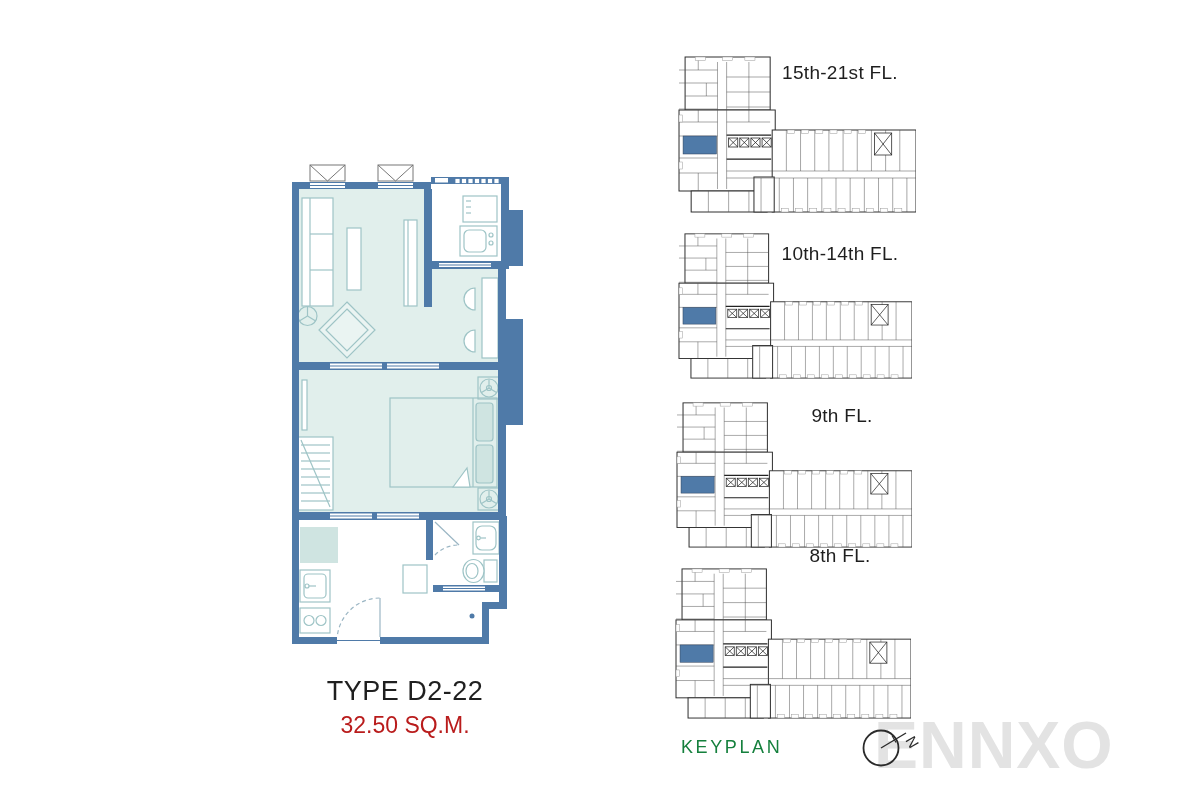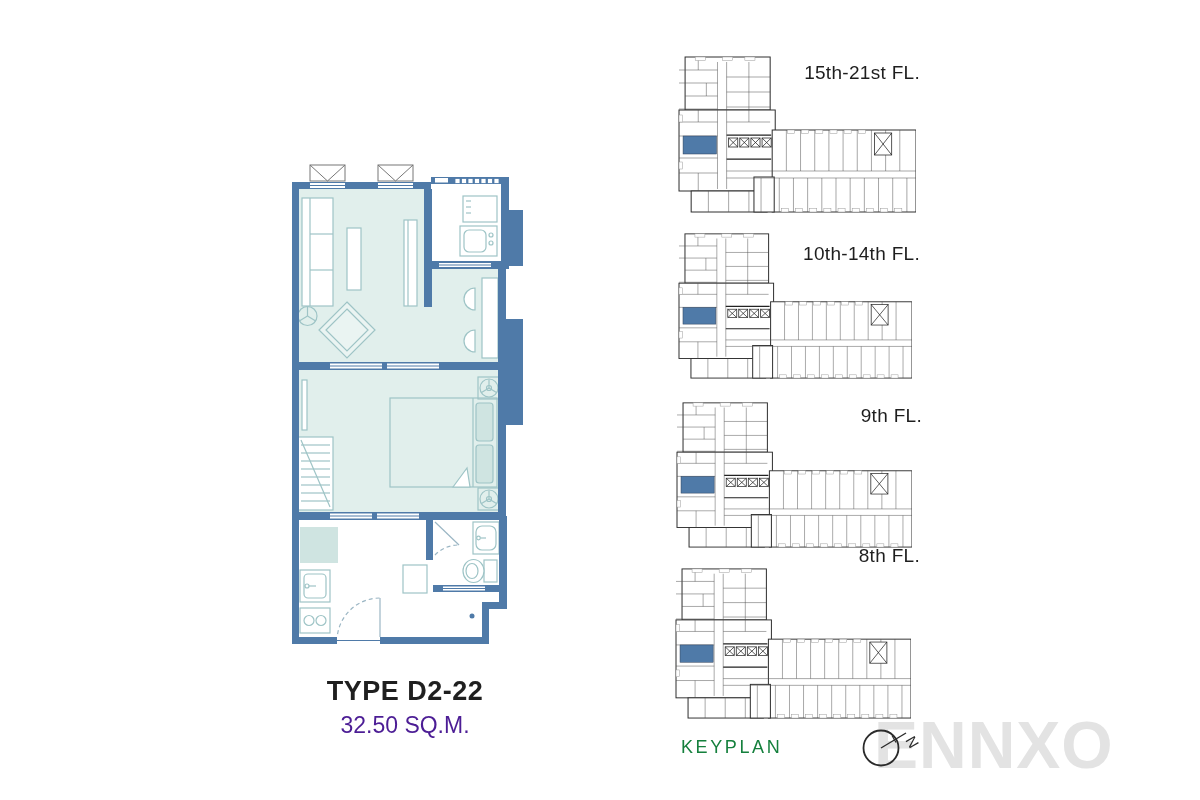--- a/index.html
+++ b/index.html
@@ -8,23 +8,23 @@
     font-family:"Liberation Sans", sans-serif;color:#1e1e1e;
   }
   .abs{position:absolute;}
   
   .watermark{
     left:874px;top:688px;font-size:66px;font-weight:700;letter-spacing:1px;
     color:#e3e3e3;z-index:0;line-height:1;user-select:none;margin-top:24px;
   }
   .art{z-index:1;}
   .title-block{left:285px;top:676px;width:240px;text-align:center;z-index:1;}
-  .unit-type{font-size:27px;font-weight:700;letter-spacing:.5px;color:#1f1f1f;}
-  .unit-area{font-size:23px;font-weight:500;margin-top:5px;color:#4c1d95;}
-  .kp-label{width:160px;text-align:right;font-size:19px;font-weight:500;
+  .unit-type{font-size:27px;font-weight:400;letter-spacing:.5px;color:#1f1f1f;}
+  .unit-area{font-size:23px;font-weight:500;margin-top:5px;color:#b91c1c;}
+  .kp-label{width:160px;text-align:center;font-size:19px;font-weight:500;
     letter-spacing:.3px;color:#1e1e1e;z-index:2;}
   .kp-caption{left:681px;top:737px;font-size:18px;letter-spacing:2.6px;color:#15803d;z-index:2;}
   svg{display:block;}
 </style>
 </head>
 <body>
 
 <div class="sheet">
 
   <div class="abs watermark">ENNXO</div>

